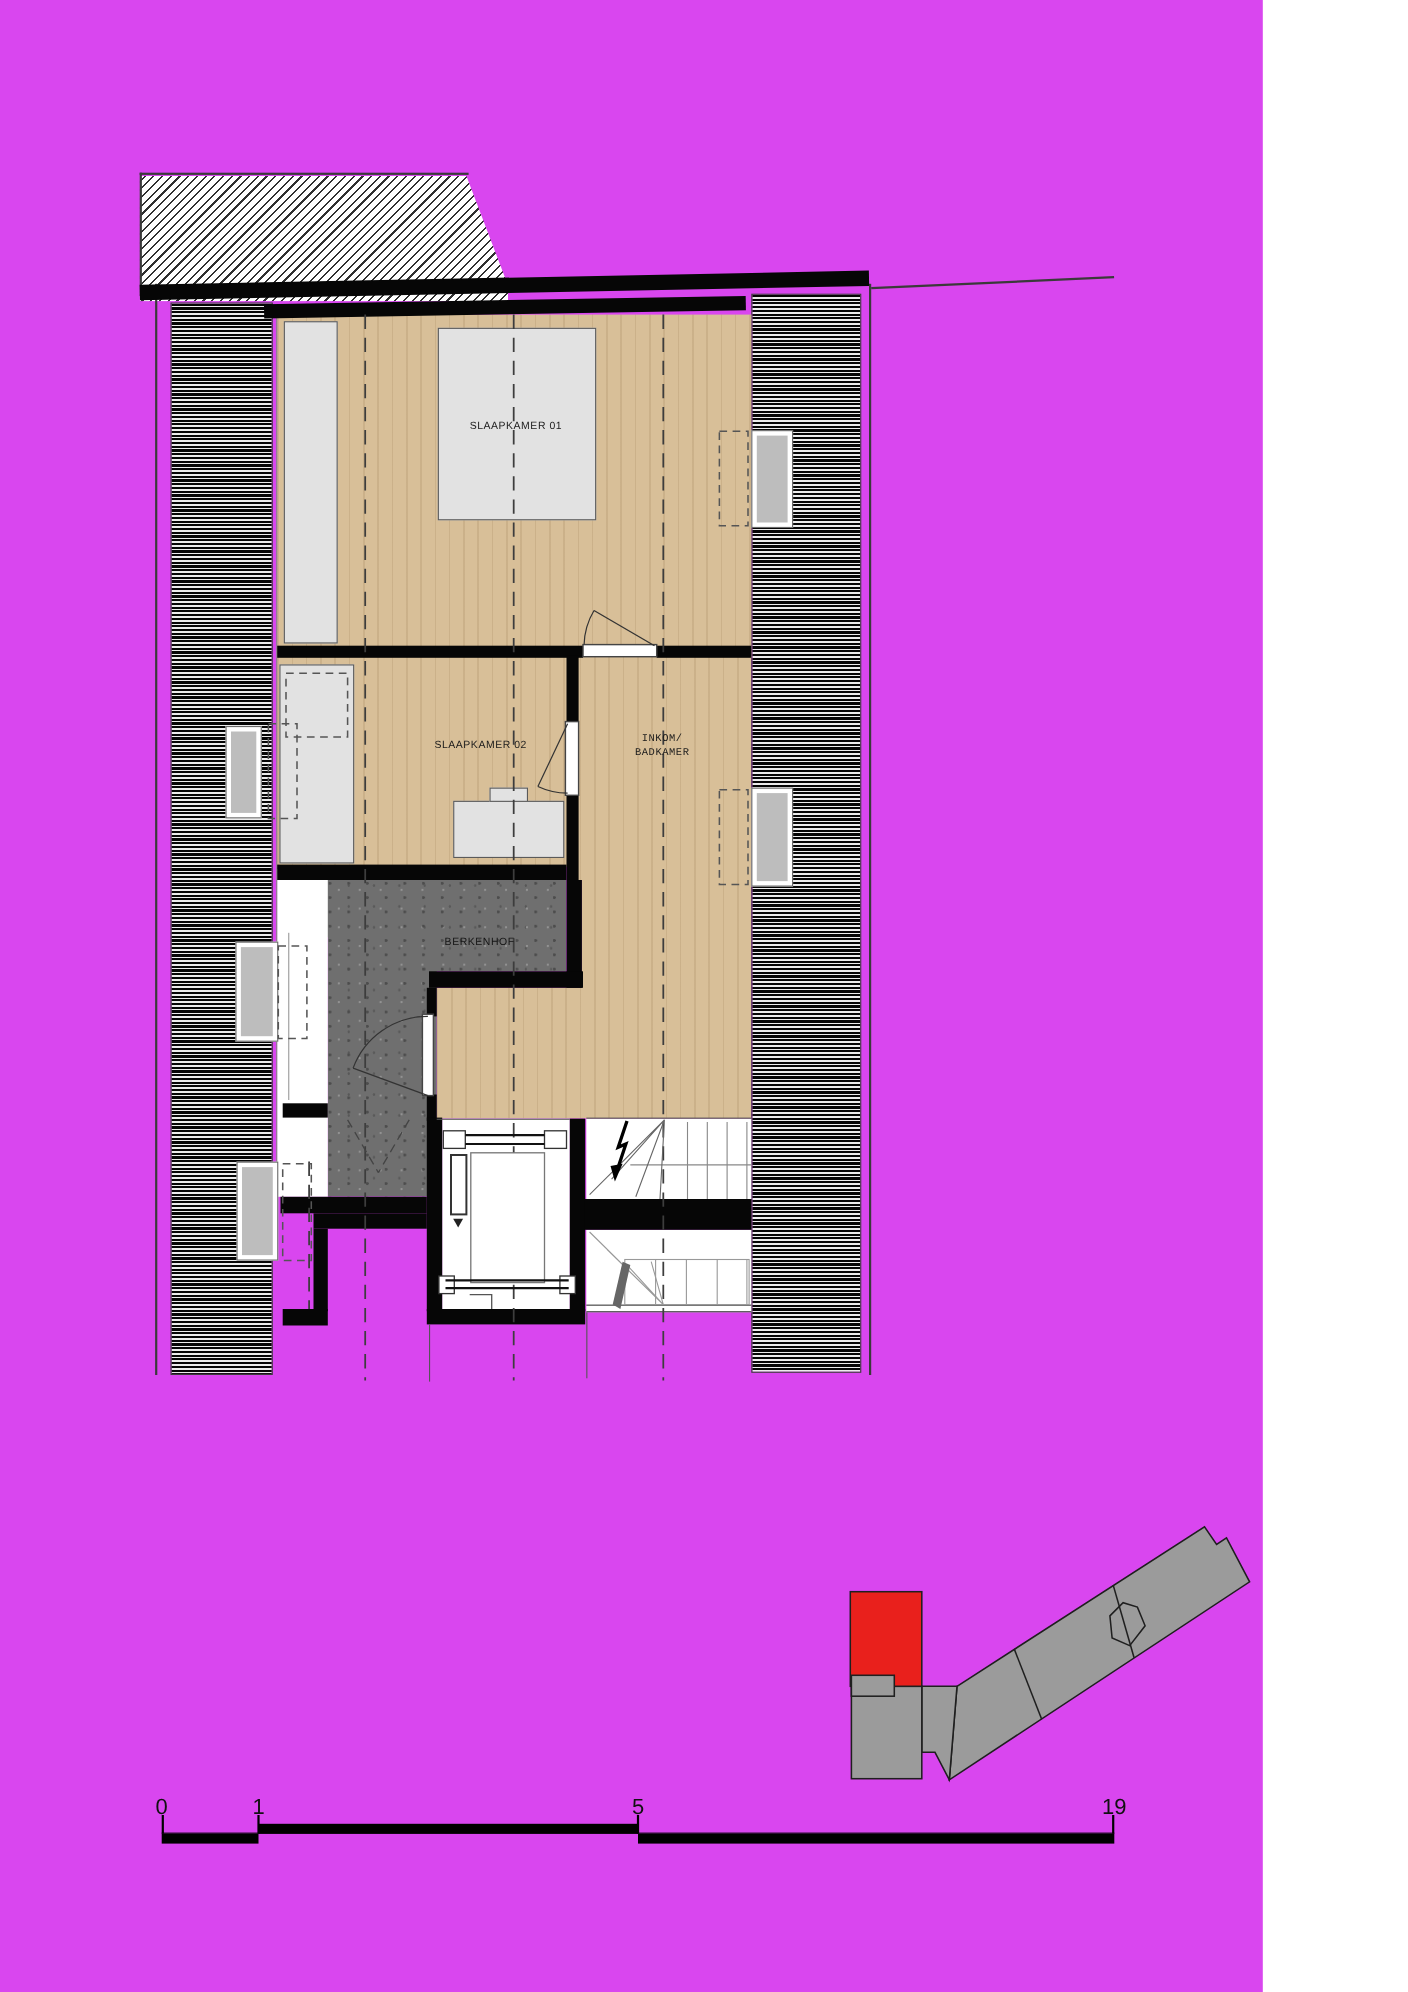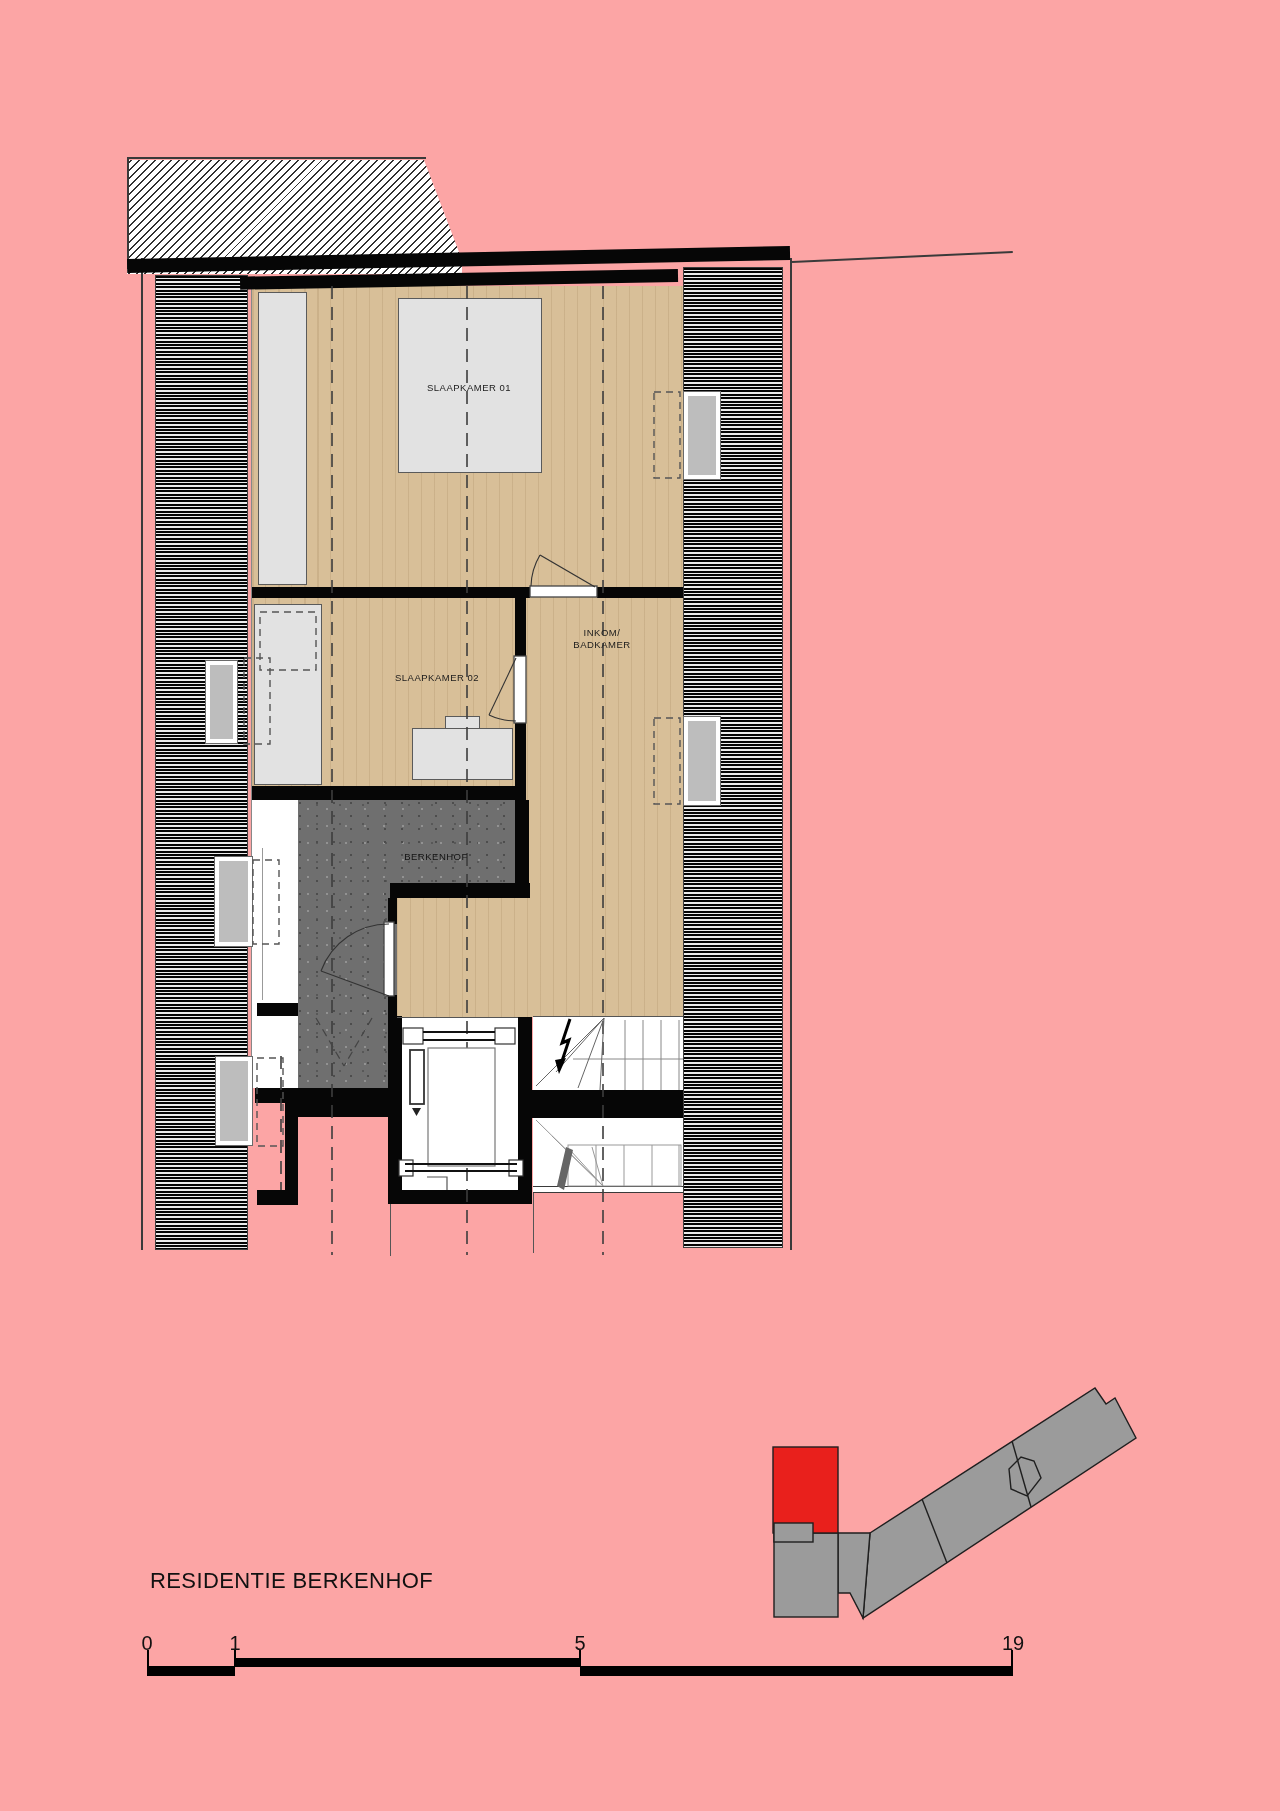--- a/index.html
+++ b/index.html
@@ -1,17 +1,17 @@
 <!DOCTYPE html>
 <html style="--wood-floor: #d8bf98; --bathroom-floor: #6f6f6f; --wall: #060606; --furniture: #e2e2e2; --window-glass: #bdbdbd; --keymap-building: #9b9b9b; --keymap-highlight: #e9201c;"><head>
 <meta charset="utf-8">
 <style>
   html,body{margin:0;padding:0;background:#fff;}
   body{font-family:"Liberation Sans", sans-serif;}
-  .canvas{position:relative;width:1280px;height:1811px;background:#fca5a5;overflow:hidden;}
+  .canvas{position:relative;width:1148px;height:1811px;background:#d946ef;overflow:hidden;}
   .wall{position:absolute;background:var(--wall,#060606);}
   .thin{position:absolute;background:#3a3a3a;}
   .wood{position:absolute;background-color:var(--wood-floor,#d8bf98);
         background-image:repeating-linear-gradient(90deg, rgba(115,82,40,.13) 0 1.5px, rgba(0,0,0,0) 1.5px 13px);}
   .bath{position:absolute;background-color:var(--bathroom-floor,#6f6f6f);
         background-image:
           radial-gradient(circle at 3px 3px,#4d4d4d 1.1px,transparent 1.5px),
           radial-gradient(circle at 9px 9px,#929292 1px,transparent 1.4px),
           radial-gradient(circle at 14px 5px,#585858 .9px,transparent 1.3px);
         background-size:17px 13px,19px 17px,23px 19px;}
@@ -191,28 +191,27 @@
       <rect x="774" y="1533" width="64" height="84" fill="var(--keymap-building,#9b9b9b)"></rect>
       <rect x="773" y="1447" width="65" height="86" fill="var(--keymap-highlight,#e9201c)"></rect>
       <rect x="774" y="1523" width="39" height="19" fill="var(--keymap-building,#9b9b9b)"></rect>
       <path fill="none" d="M922,1499 L947,1563"></path>
       <path fill="none" d="M1012,1441 L1031,1507"></path>
     </g>
   </svg>
 
   <div class="roomlabel" style="left:469px;top:388px;">SLAAPKAMER 01</div>
   <div class="roomlabel" style="left:437px;top:678px;">SLAAPKAMER 02</div>
-  <div class="roomlabel" style="left:602px;top:639px;">
+  <div class="roomlabel" style="left:602px;top:678px;font-family:Liberation Mono, monospace;">
     <span>INKOM/</span><br>
     <span>BADKAMER</span>
   </div>
   <div class="roomlabel" style="left:436px;top:857px;color:#141414;">BERKENHOF</div>
 
   <div class="titleblock">
-    <div class="row">RESIDENTIE BERKENHOF</div>
   </div>
 
   <div class="scalebar">
     <span class="num" style="left:0px;">0</span>
     <span class="num" style="left:88px;">1</span>
     <span class="num" style="left:433px;">5</span>
     <span class="num" style="left:866px;">19</span>
     <div class="tick" style="left:0px;"></div>
     <div class="tick" style="left:87px;"></div>
     <div class="tick" style="left:432px;"></div>

